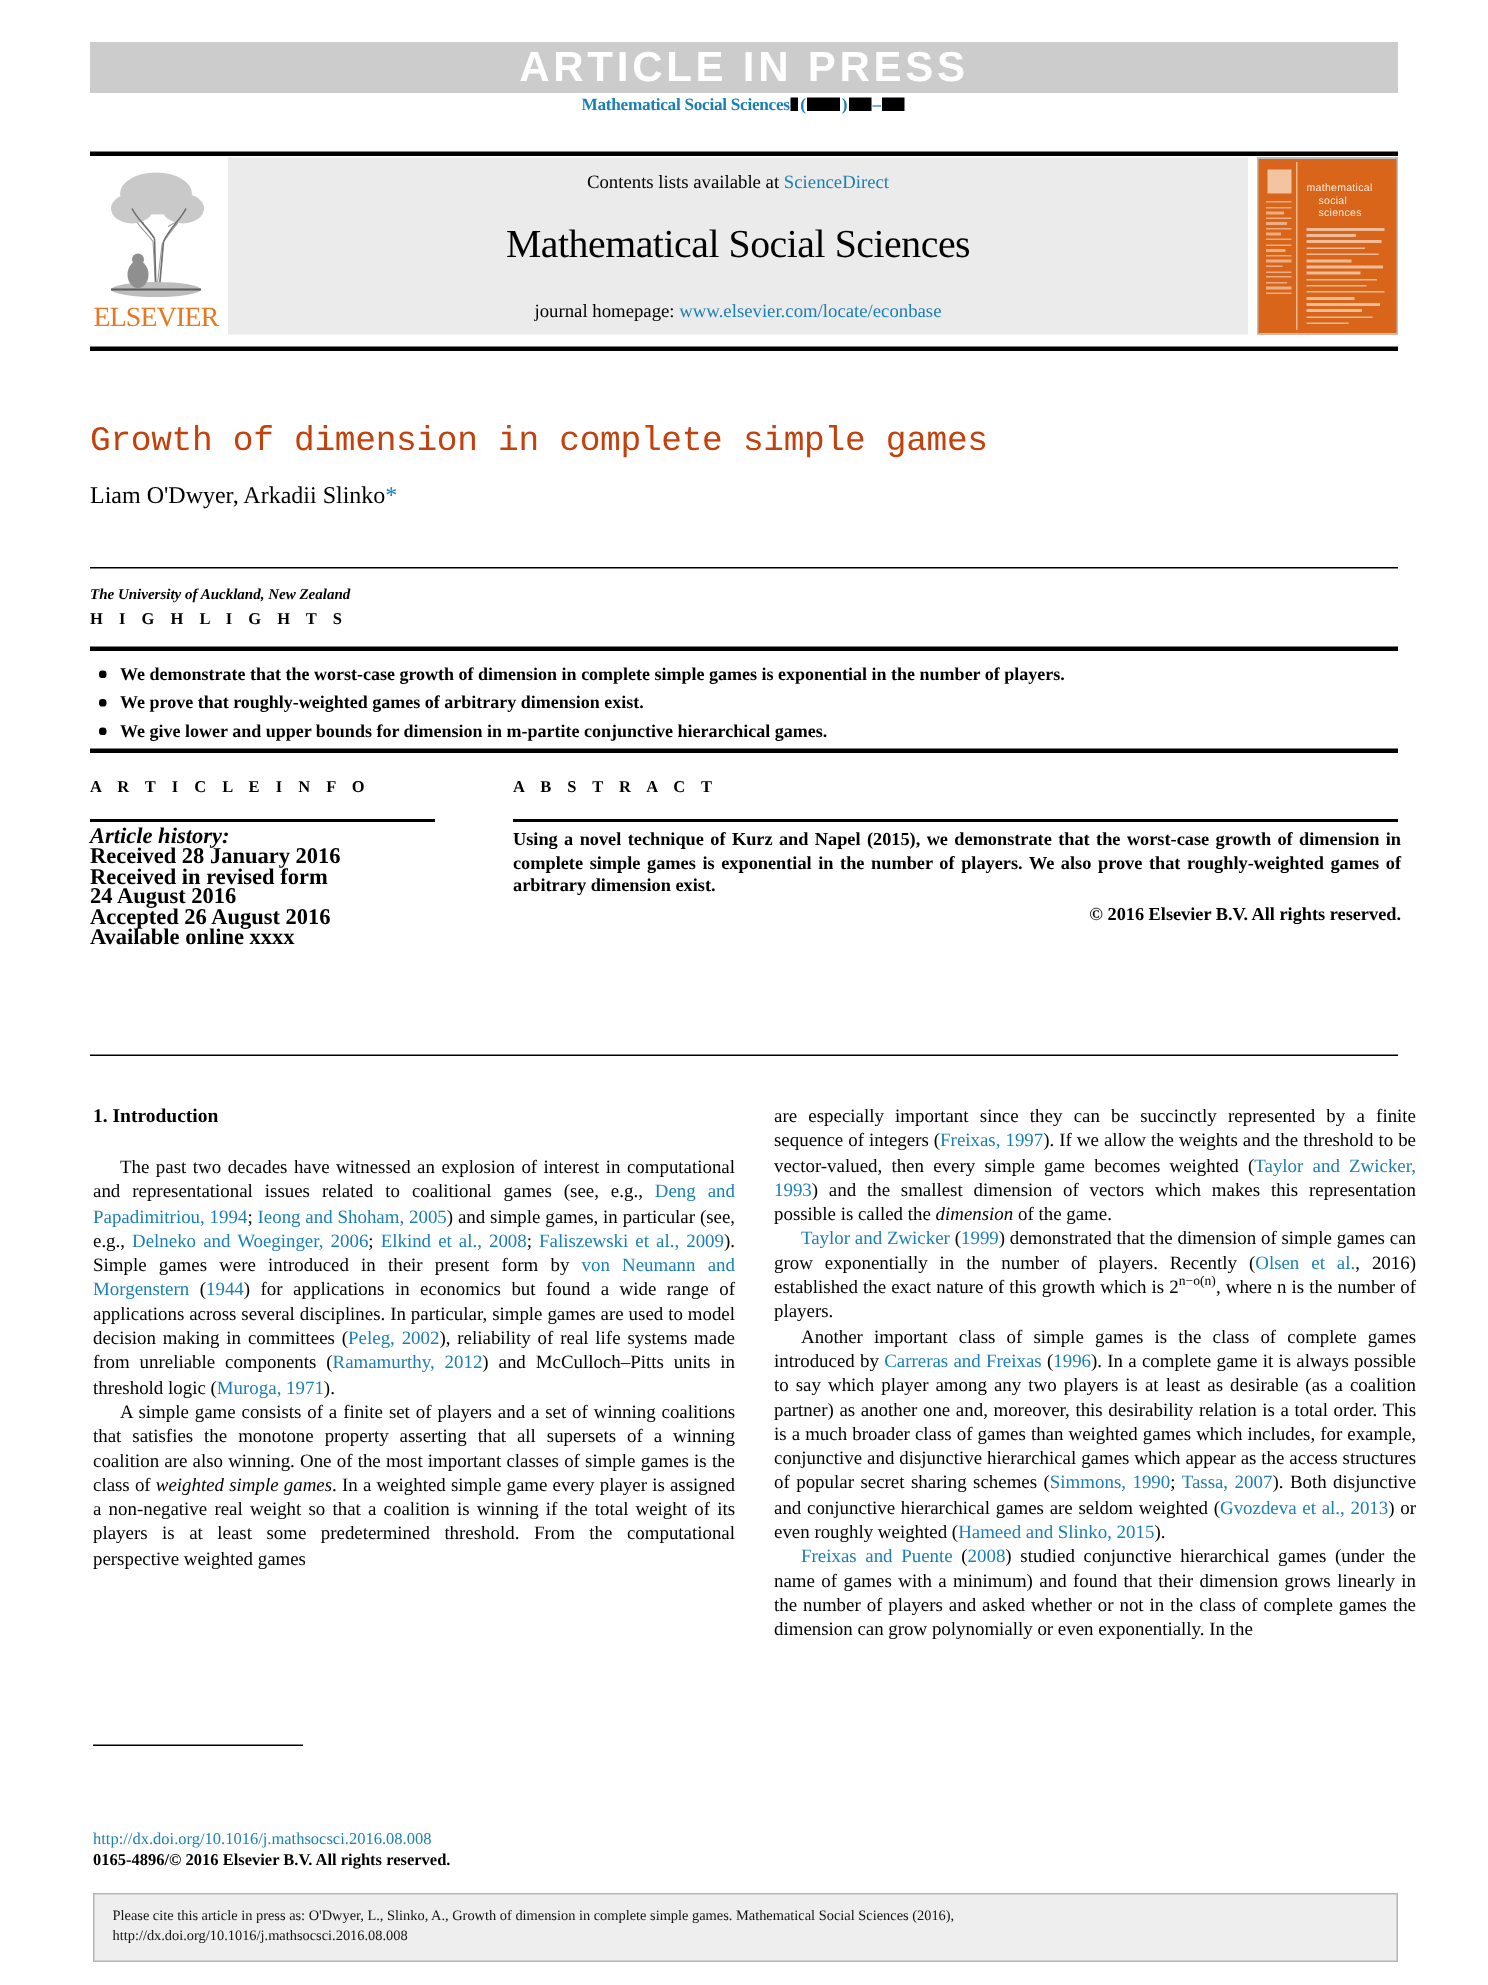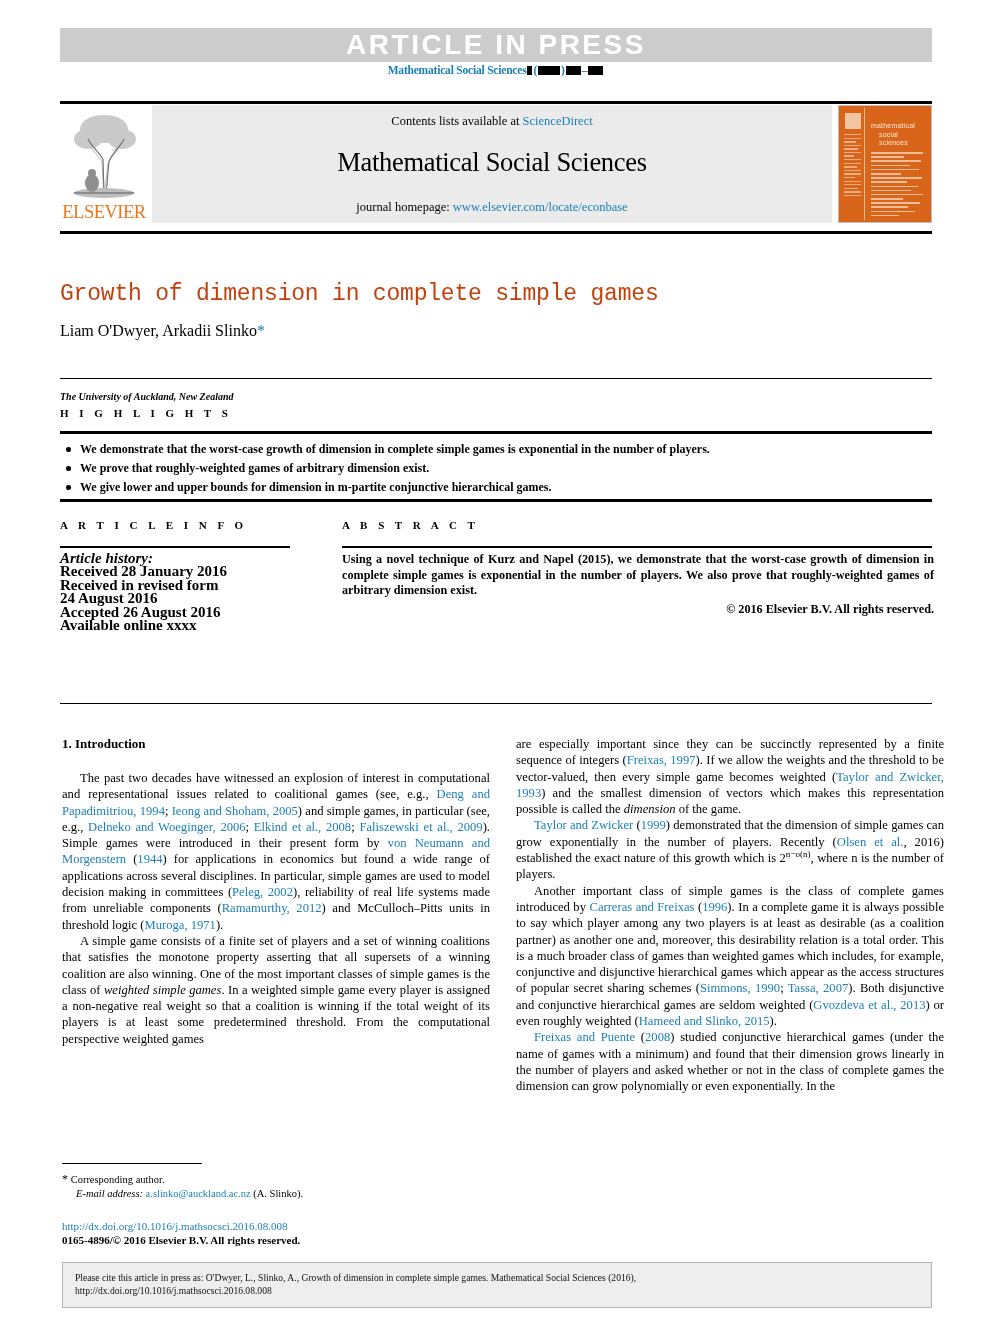--- a/index.html
+++ b/index.html
@@ -468,31 +468,20 @@
   </div>
 
   <div class="col col-right">
     <p class="noind"><span>are especially important since they can be succinctly represented by a finite sequence of integers (</span><a class="lnk" href="#">Freixas, 1997</a><span>). If we allow the weights and the threshold to be vector-valued, then every simple game becomes weighted (</span><a class="lnk" href="#">Taylor and Zwicker, 1993</a><span>) and the smallest dimension of vectors which makes this representation possible is called the </span><span class="it">dimension</span><span> of the game.</span></p>
     <p><a class="lnk" href="#">Taylor and Zwicker</a><span> (</span><a class="lnk" href="#">1999</a><span>) demonstrated that the dimension of simple games can grow exponentially in the number of players. Recently (</span><a class="lnk" href="#">Olsen et al.</a><span>, 2016) established the exact nature of this growth which is 2</span><sup>n−o(n)</sup><span>, where n is the number of players.</span></p>
     <p><span>Another important class of simple games is the class of complete games introduced by </span><a class="lnk" href="#">Carreras and Freixas</a><span> (</span><a class="lnk" href="#">1996</a><span>). In a complete game it is always possible to say which player among any two players is at least as desirable (as a coalition partner) as another one and, moreover, this desirability relation is a total order. This is a much broader class of games than weighted games which includes, for example, conjunctive and disjunctive hierarchical games which appear as the access structures of popular secret sharing schemes (</span><a class="lnk" href="#">Simmons, 1990</a><span>; </span><a class="lnk" href="#">Tassa, 2007</a><span>). Both disjunctive and conjunctive hierarchical games are seldom weighted (</span><a class="lnk" href="#">Gvozdeva et al., 2013</a><span>) or even roughly weighted (</span><a class="lnk" href="#">Hameed and Slinko, 2015</a><span>).</span></p>
     <p><a class="lnk" href="#">Freixas and Puente</a><span> (</span><a class="lnk" href="#">2008</a><span>) studied conjunctive hierarchical games (under the name of games with a minimum) and found that their dimension grows linearly in the number of players and asked whether or not in the class of complete games the dimension can grow polynomially or even exponentially. In the</span></p>
   </div>
 
   <div class="fn-rule"></div>
-  <div class="footnote">
-    <div>
-      <span class="fn-star">*</span>
-      <span>Corresponding author.</span>
-    </div>
-    <div class="ind">
-      <span class="it">E-mail address:</span>
-      <a class="lnk" href="#">a.slinko@auckland.ac.nz</a>
-      <span>(A. Slinko).</span>
-    </div>
-  </div>
   <div class="doi-block">
     <div><a class="lnk" href="#">http://dx.doi.org/10.1016/j.mathsocsci.2016.08.008</a></div>
     <div class="issn">0165-4896/© 2016 Elsevier B.V. All rights reserved.</div>
   </div>
 
   <div class="cite-box">
     <div>Please cite this article in press as: O'Dwyer, L., Slinko, A., Growth of dimension in complete simple games. Mathematical Social Sciences (2016),</div>
     <div class="line2">http://dx.doi.org/10.1016/j.mathsocsci.2016.08.008</div>
   </div>
 

